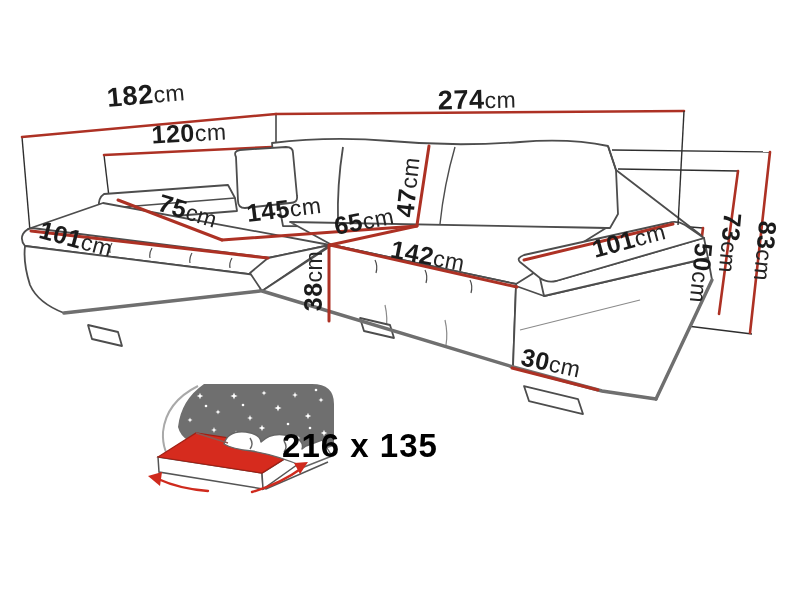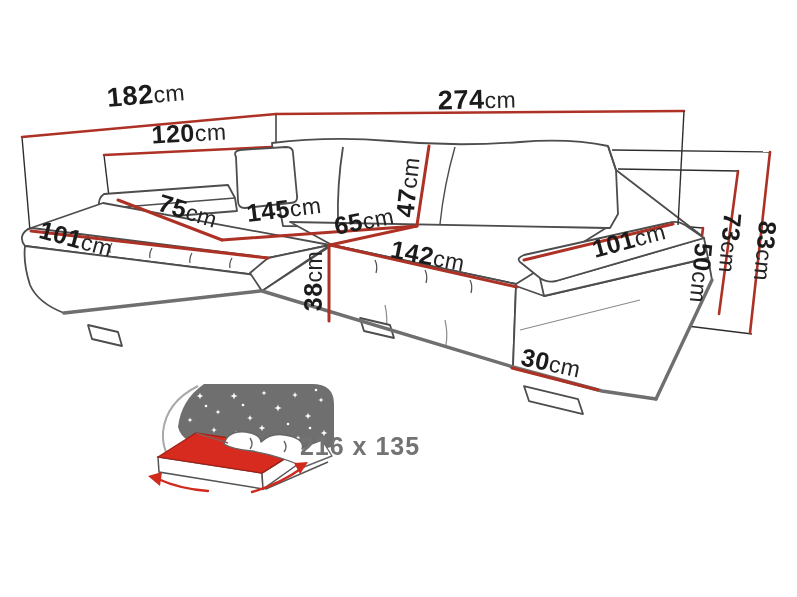--- a/index.html
+++ b/index.html
@@ -20,21 +20,21 @@
   .L65  {left:364px;top:221px;transform:translate(-50%,-50%) rotate(-11deg);}
   .L47  {left:408px;top:187px;transform:translate(-50%,-50%) rotate(-84deg);}
   .L142 {left:428px;top:256px;transform:translate(-50%,-50%) rotate(11deg);}
   .L38  {left:313px;top:281px;transform:translate(-50%,-50%) rotate(-90deg);}
   .L101b{left:629px;top:240px;transform:translate(-50%,-50%) rotate(-15deg);}
   .L30  {left:551px;top:363px;transform:translate(-50%,-50%) rotate(12deg);}
   .L50  {left:701px;top:273px;transform:translate(-50%,-50%) rotate(95deg);}
   .L73  {left:730px;top:243px;transform:translate(-50%,-50%) rotate(95deg);}
   .L83  {left:765px;top:251px;transform:translate(-50%,-50%) rotate(95deg);}
   .Lsleep{left:360px;top:446px;transform:translate(-50%,-50%);
-          font-weight:700;font-size:25px;color:#737373;letter-spacing:1px;}
+          font-weight:700;font-size:33px;color:#000000;letter-spacing:1px;}
 </style>
 </head>
 <body>
 
 <div id="stage">
 
 <svg width="797" height="597" viewBox="0 0 797 597">
 
   <defs>
     <path id="st" d="M0,-3.6 L1,-1 L3.6,0 L1,1 L0,3.6 L-1,1 L-3.6,0 L-1,-1 Z"></path>

